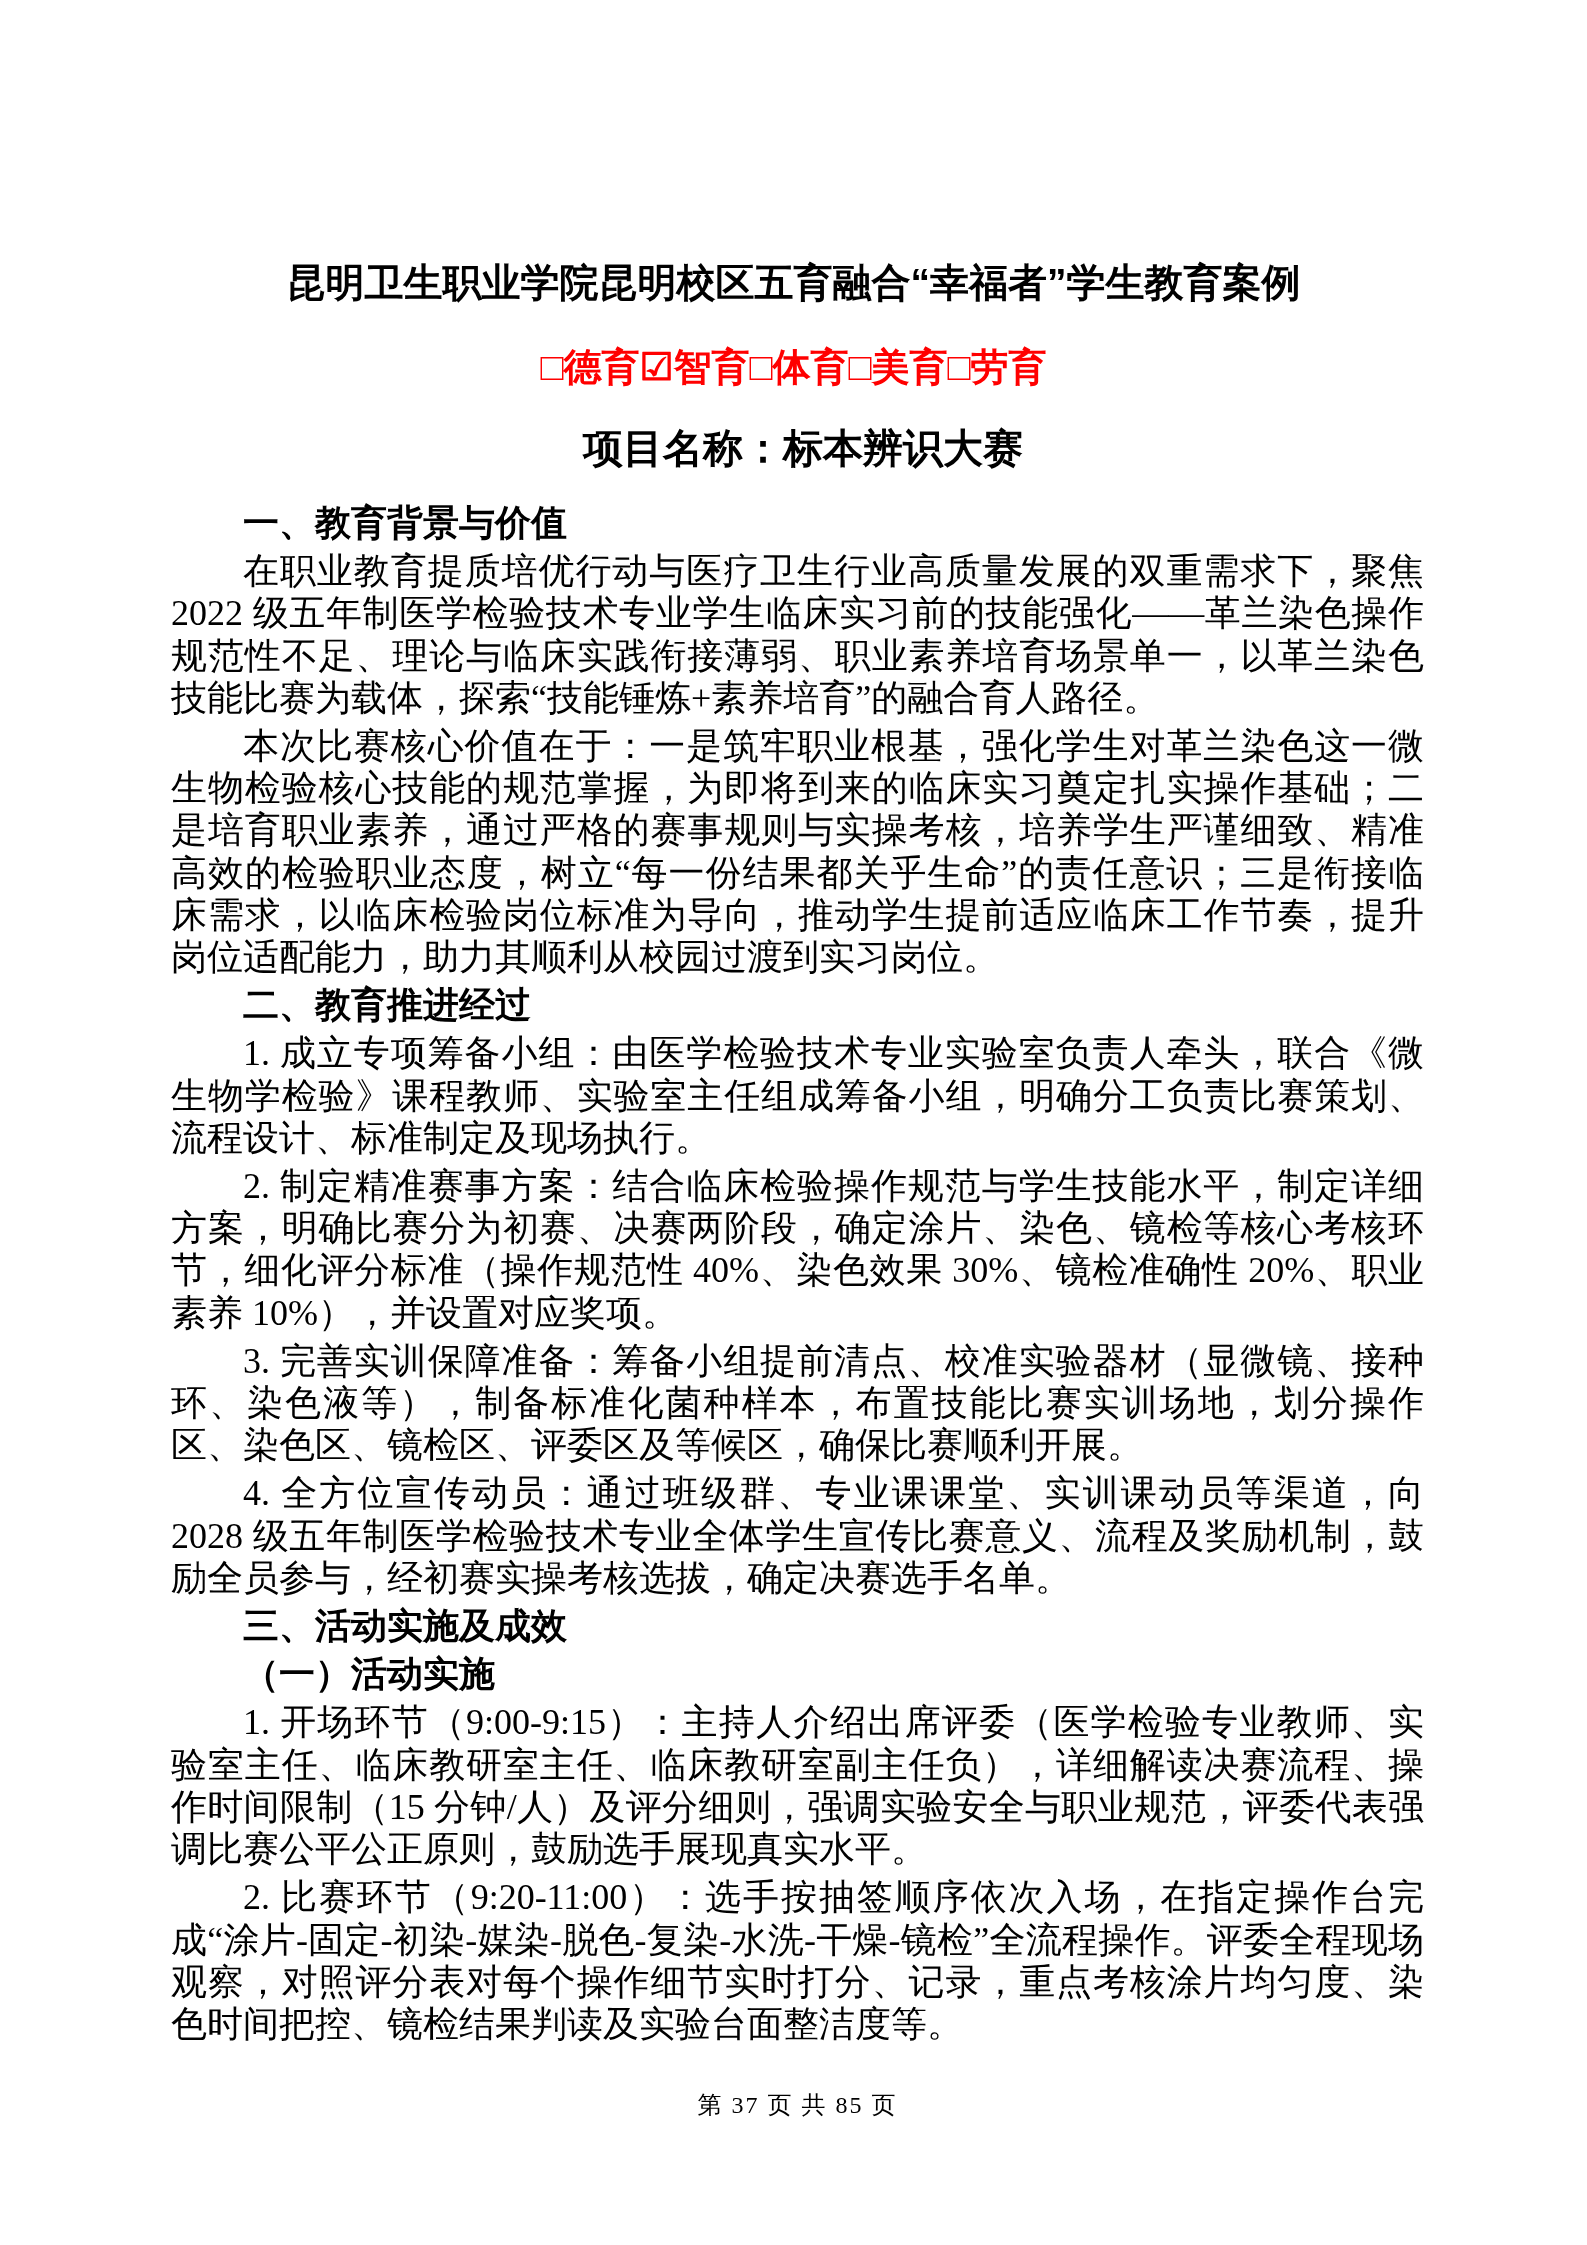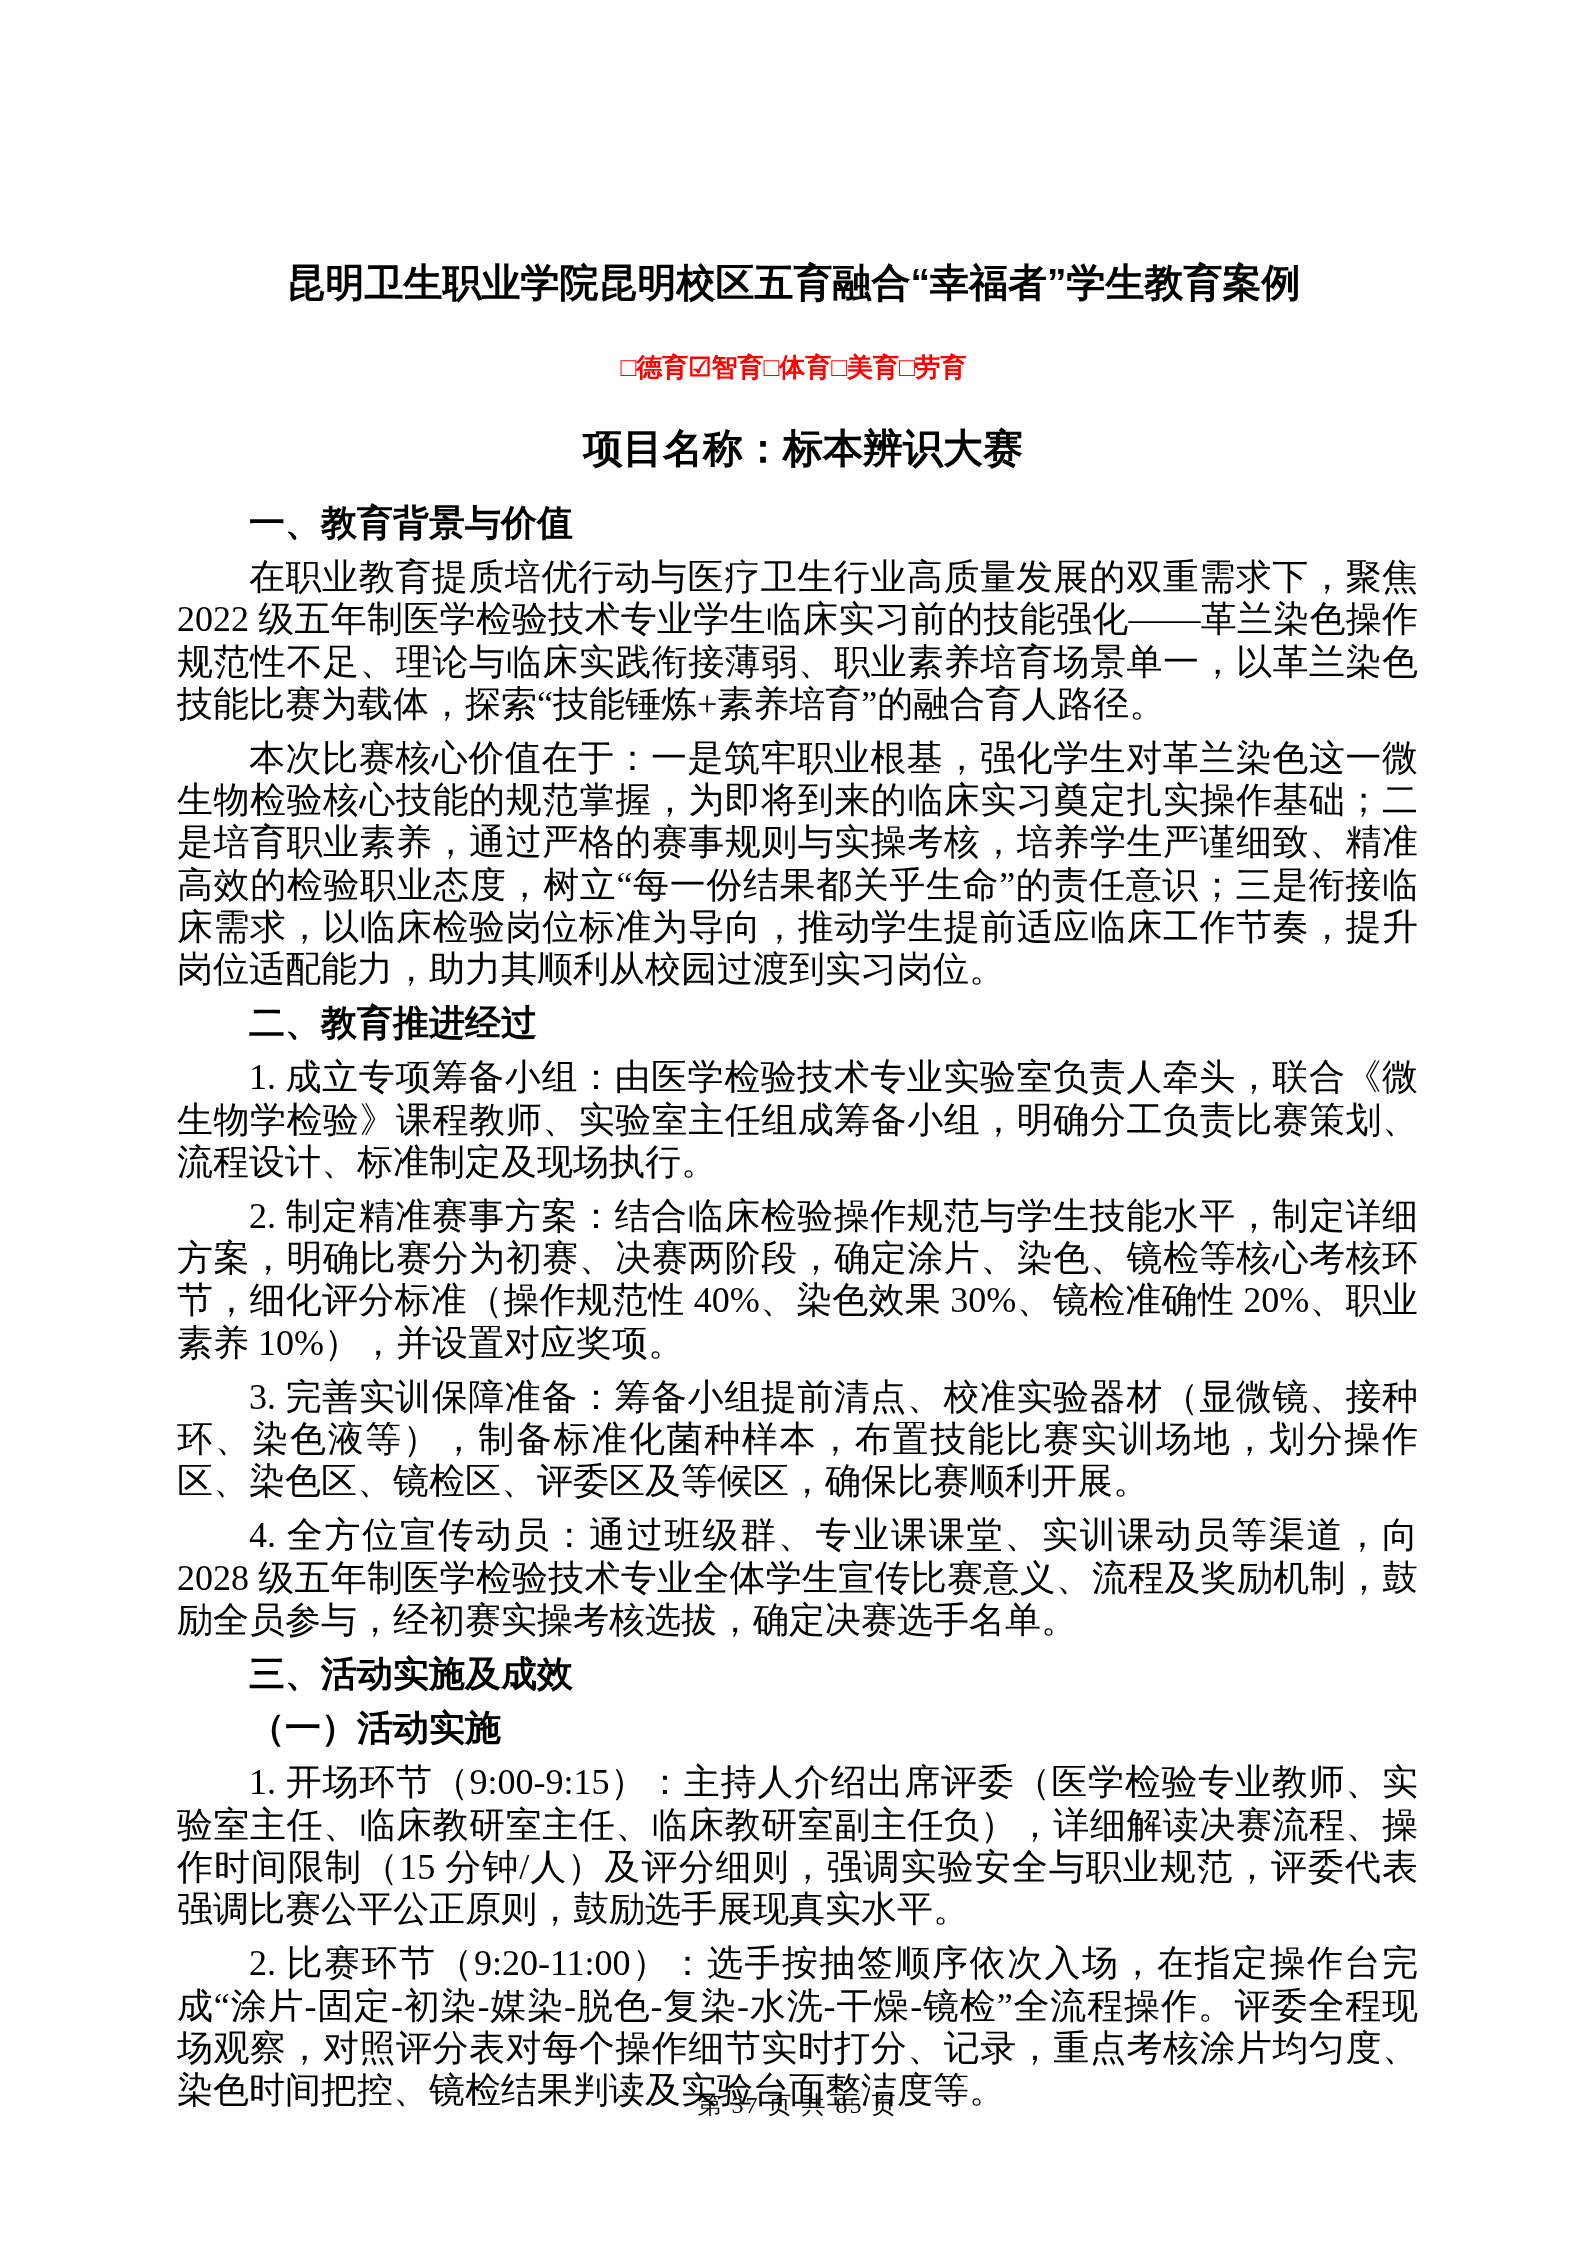--- a/index.html
+++ b/index.html
@@ -26,21 +26,21 @@
     font-family: "Liberation Sans", sans-serif;
     font-weight: 700;
     font-size: 39px;
     line-height: 50px;
   }
   .category-line {
     margin-top: 36px;
     text-align: center;
     font-family: "Liberation Sans", sans-serif;
     font-weight: 700;
-    font-size: 26px;
+    font-size: 38px;
     line-height: 46px;
     color: #ff0000;
   }
   .cat-item { white-space: nowrap; }
   .project-title {
     margin: 34px 0 0 0;
     text-align: center;
     font-family: "Liberation Sans", sans-serif;
     font-weight: 700;
     font-size: 40px;
@@ -48,21 +48,21 @@
     padding-left: 19px;
   }
   .content {
     margin: 30px 157px 0 165px;
     font-size: 36px;
     line-height: 42.2px;
     text-align: justify;
     text-justify: inter-character;
   }
   .content p {
-    margin: 12px;
+    margin: 6px;
     padding: 0;
     text-indent: 2em;
   }
   .content p.sec-heading {
     font-weight: 700;
     text-align: left;
   }
   .footer {
     position: absolute;
     top: 2090px;

